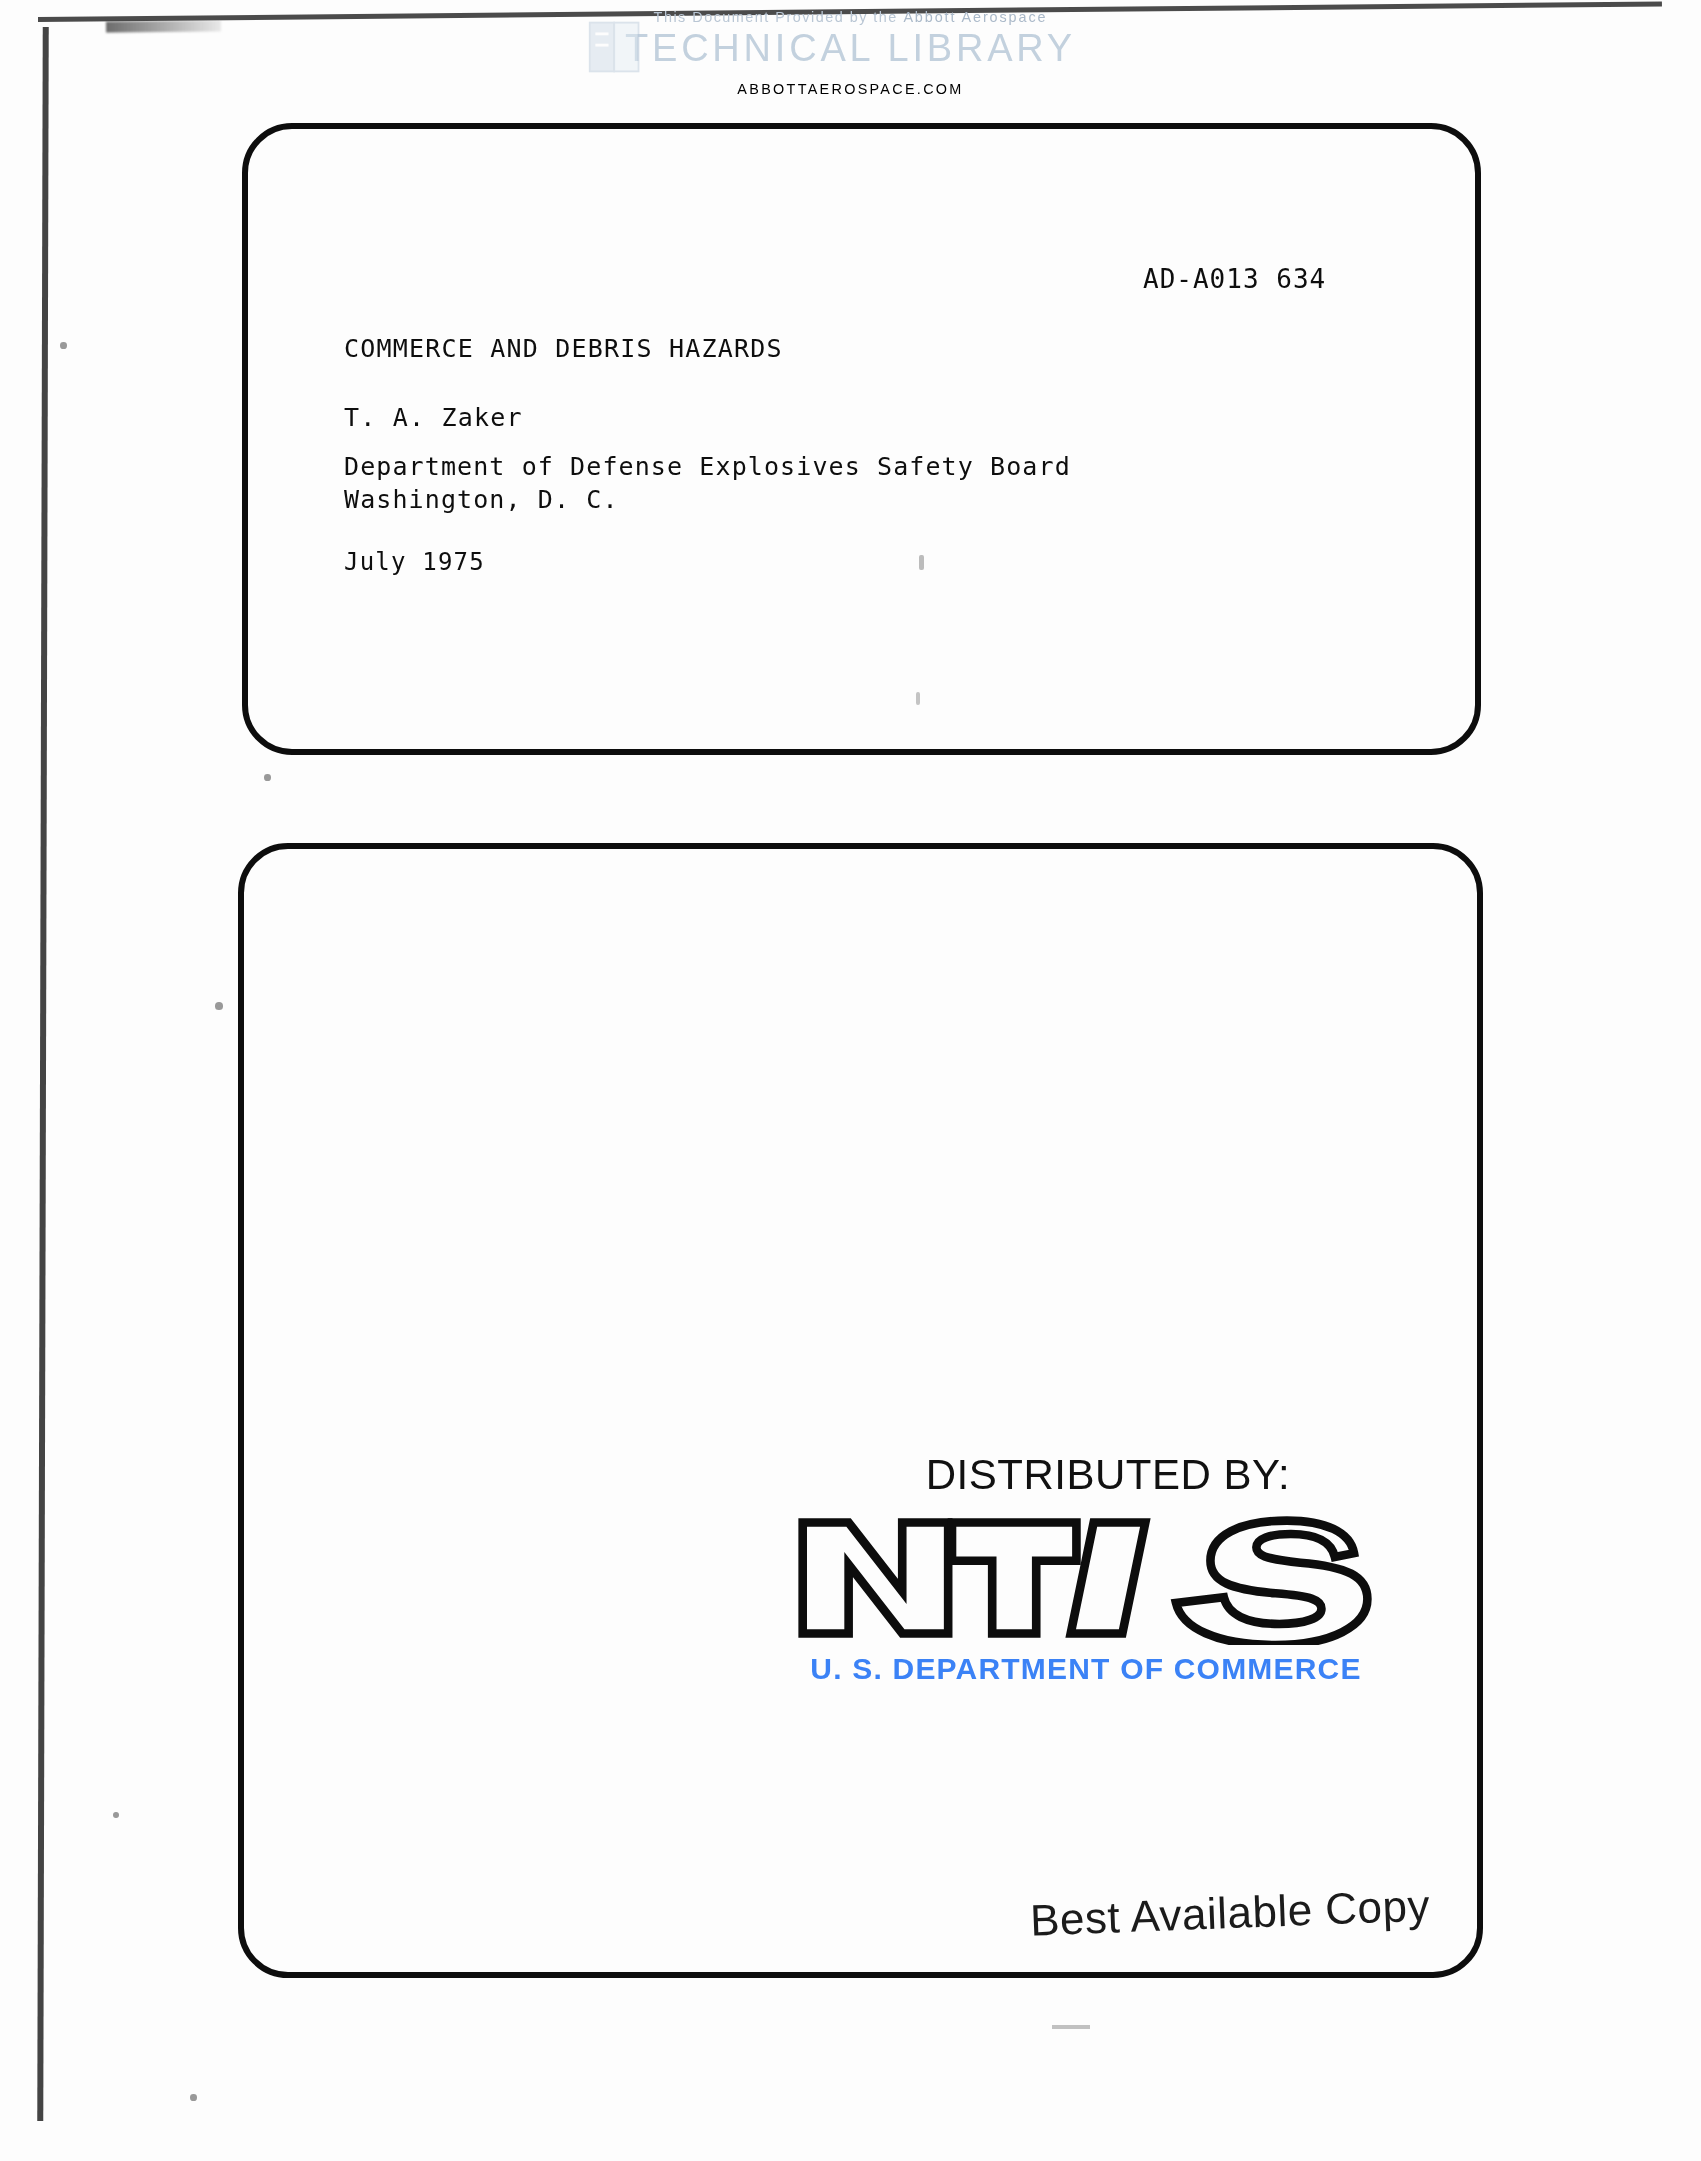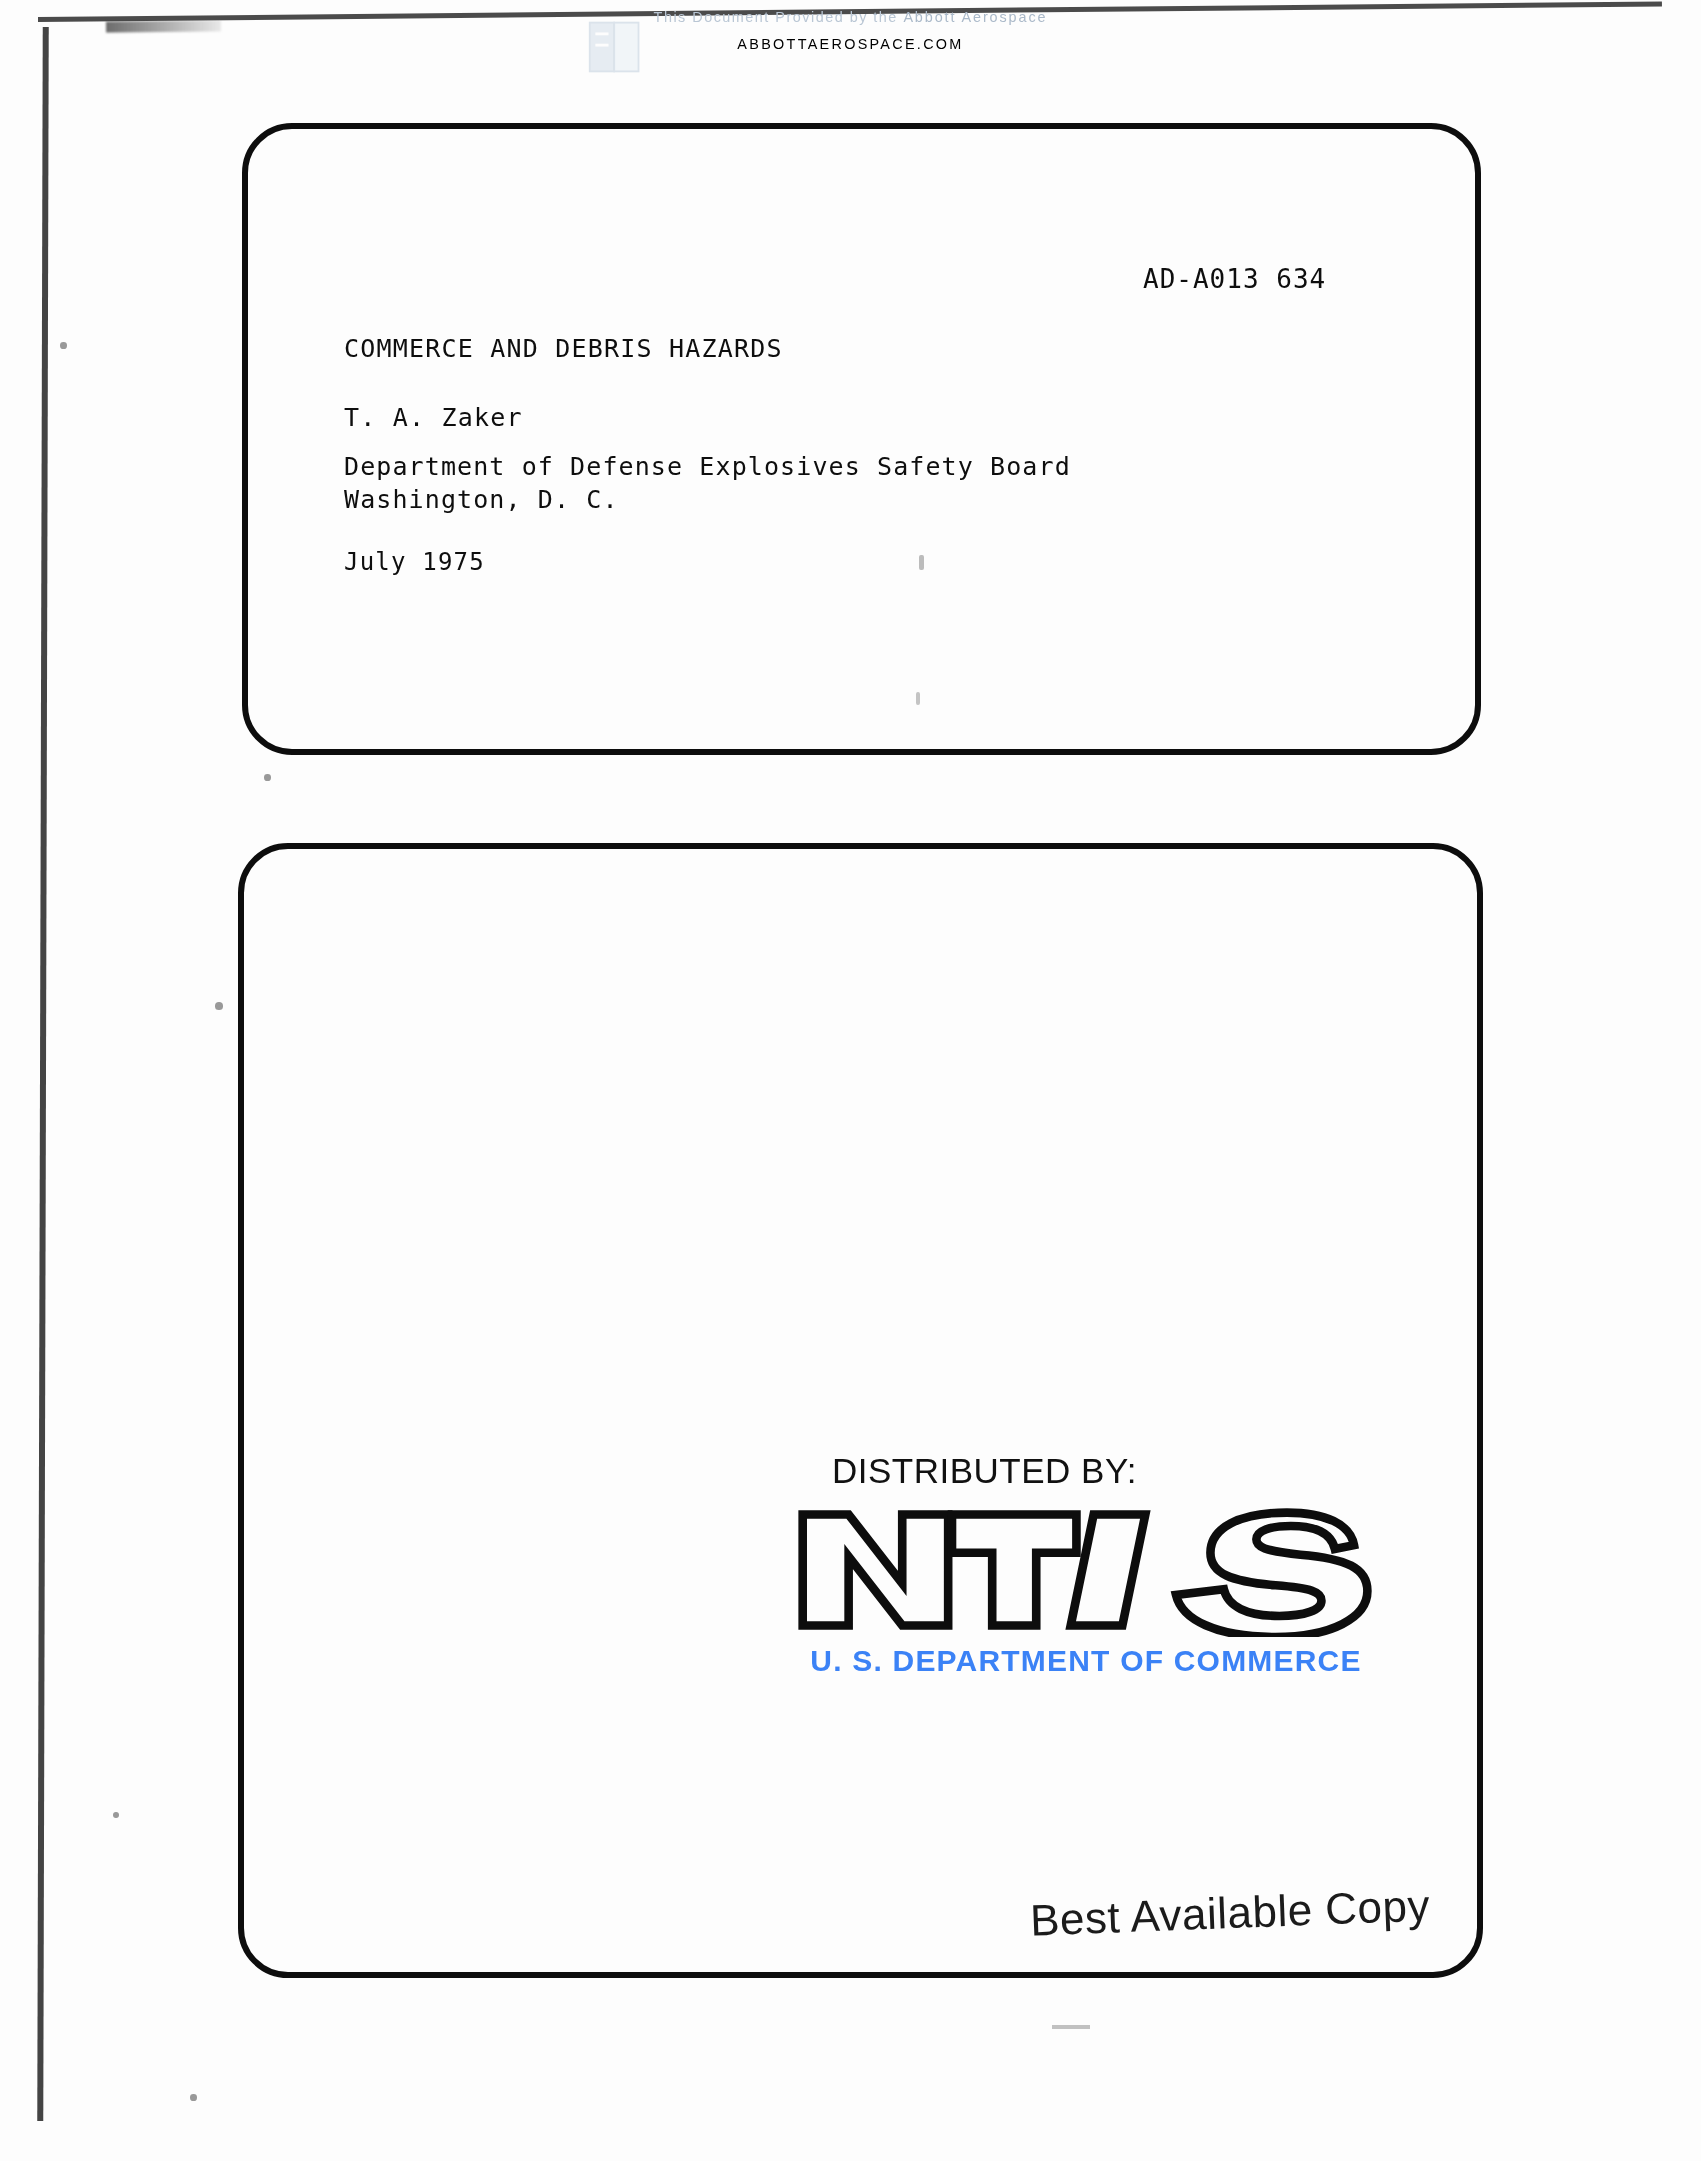--- a/index.html
+++ b/index.html
@@ -166,24 +166,24 @@
   
   #ntis-block {
     position: absolute;
     left: 788px;
     top: 1451px;
     width: 596px;
     text-align: center;
   }
   #distributed-by {
     font-family: "Liberation Sans", sans-serif;
-    font-size: 35px;
+    font-size: 42px;
     letter-spacing: 0.5px;
     color: #111;
-    text-align: left;
+    text-align: center;
     margin-left: 44px;
   }
   #ntis-logo {
     margin-top: 11.5px;
     display: block;
   }
   #ntis-sub1 {
     font-family: "Liberation Sans", sans-serif;
     font-weight: bold;
     font-size: 30px;
@@ -238,20 +238,21 @@
   <div class="speck" style="left:190px; top:2094px; width:6.7px; height:6.7px;"></div>
   <div class="speck" style="left:919px; top:555px; width:4.8px; height:15.4px; border-radius:1.9px; opacity:.45;"></div>
   <div class="speck" style="left:916px; top:692px; width:3.8px; height:13.4px; border-radius:1.9px; opacity:.4;"></div>
   <div class="bottom-smudge"></div>
 
   <div class="watermark">
     <div class="wm-line1">
       <span>This Document Provided by the</span>
       <span class="wm-strong">Abbott Aerospace</span>
     </div>
+    <div class="wm-line2">TECHNICAL LIBRARY</div>
     <div class="wm-line3">ABBOTTAEROSPACE.COM</div>
   </div>
 
   <svg class="wm-logo" viewBox="0 0 64 64">
     <rect x="4" y="6" width="26" height="52" fill="#ccd9e5" stroke="#b4c5d6" stroke-width="2"></rect>
     <rect x="30" y="6" width="26" height="52" fill="#e4edf4" stroke="#b4c5d6" stroke-width="2"></rect>
     <line x1="30" y1="6" x2="30" y2="58" stroke="#b4c5d6" stroke-width="2"></line>
     <line x1="10" y1="18" x2="24" y2="18" stroke="#ffffff" stroke-width="3"></line>
     <line x1="10" y1="30" x2="24" y2="30" stroke="#ffffff" stroke-width="3"></line>
   </svg>

